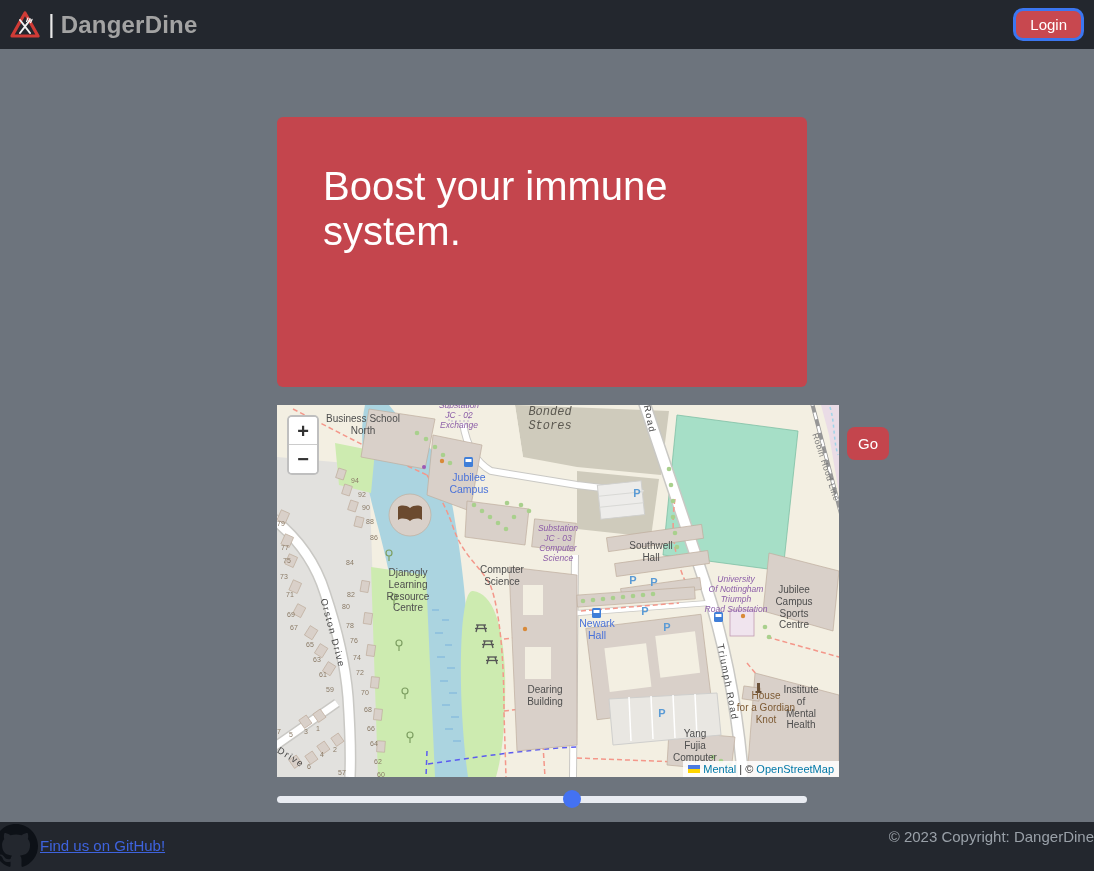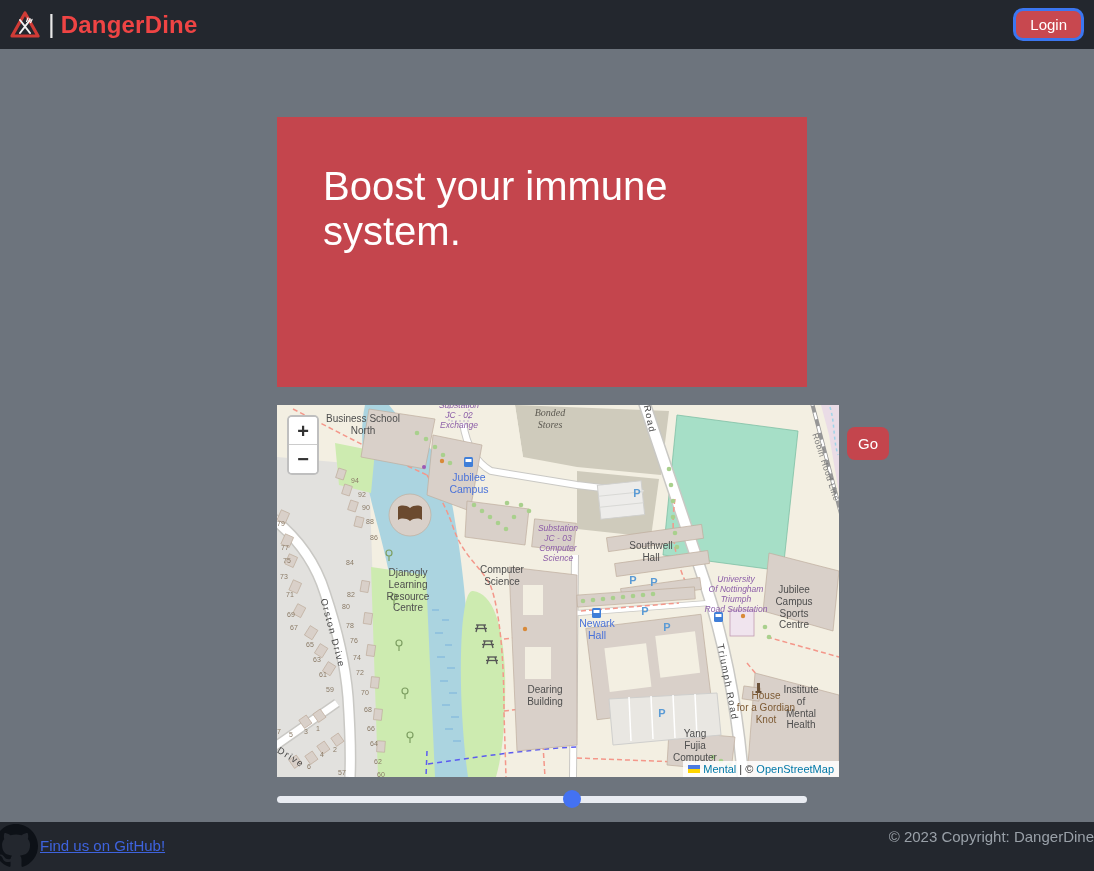--- a/index.html
+++ b/index.html
@@ -3,37 +3,37 @@
 <meta charset="utf-8">
 <style>
   * { margin:0; padding:0; box-sizing:border-box; }
   html,body { width:1094px; height:871px; overflow:hidden; }
   body { font-family:"Liberation Sans", sans-serif; background:#6d747d; }
 
   
   .topbar { height:49px; background:#23272e; display:flex; align-items:center; padding:0 10px; position:relative; }
   .brand { display:flex; align-items:center; gap:6px; }
   .brand-divider { color:#e8e8e8; font-size:26px; font-weight:300; margin-left:2px; }
-  .brand-name { color:#ef4444; font-size:24px; font-weight:bold; letter-spacing:.2px; }
+  .brand-name { color:#a3a3a3; font-size:24px; font-weight:bold; letter-spacing:.2px; }
   .login-btn { position:absolute; right:10px; top:8px; background:#c8484f; color:#fff; border:3px solid #3b76f0;
     border-radius:10px; padding:5px 14px; font-size:15px; font-family:inherit; cursor:pointer; }
 
   
   .main { padding-left:277px; }
-  .hero-card { width:530px; margin-top:68px; background:#c4454d; border-radius:0; padding:47px 46px; height:270px; }
+  .hero-card { width:530px; margin-top:68px; background:#c4454d; border-radius:6px; padding:47px 46px; height:270px; }
   .hero-title { color:#fff; font-size:40px; font-weight:500; line-height:45px; max-width:440px; }
   .hero-desc { color:#fff; font-size:15.5px; line-height:22px; margin-top:17px; max-width:442px; letter-spacing:-0.1px; }
 
   .map-row { display:flex; align-items:flex-start; margin-top:18px; }
   .map-frame { position:relative; width:562px; height:372px; overflow:hidden; background:#f3efe2; cursor:grab; }
   .map-frame svg.basemap { position:absolute; left:0; top:0; }
   .map-labels { position:absolute; inset:0; pointer-events:none; }
   .ml { position:absolute; transform:translate(-50%,-50%); white-space:pre-line; text-align:center; line-height:1.18; }
   .ml.name  { color:#4e4e4e; font-size:10px; }
-  .ml.area  { color:#5d5a52; font-size:10px; font-style:italic; font-family:Liberation Serif, serif; }
+  .ml.area  { color:#5d5a52; font-size:12px; font-style:italic; font-family:Liberation Mono, monospace; }
   .ml.power { color:#8d5fa8; font-size:8.5px; font-style:italic; }
   .ml.blue  { color:#4a72d9; font-size:10.5px; }
   .ml.brown { color:#7d5a33; font-size:10px; }
   .ml.road  { color:#474747; font-size:9.5px; letter-spacing:1.5px; white-space:nowrap; }
   .ml.rail  { color:#787878; font-size:8.5px; letter-spacing:.5px; white-space:nowrap; }
   .ml.num   { color:#8a7a66; font-size:7px; }
   .ml.p     { color:#5b9bd5; font-size:11px; font-weight:bold; }
 
   .zoom-ctl { position:absolute; left:10px; top:10px; width:32px; border:2px solid rgba(0,0,0,.25); border-radius:5px;
     overflow:hidden; background:#fff; z-index:5; }

